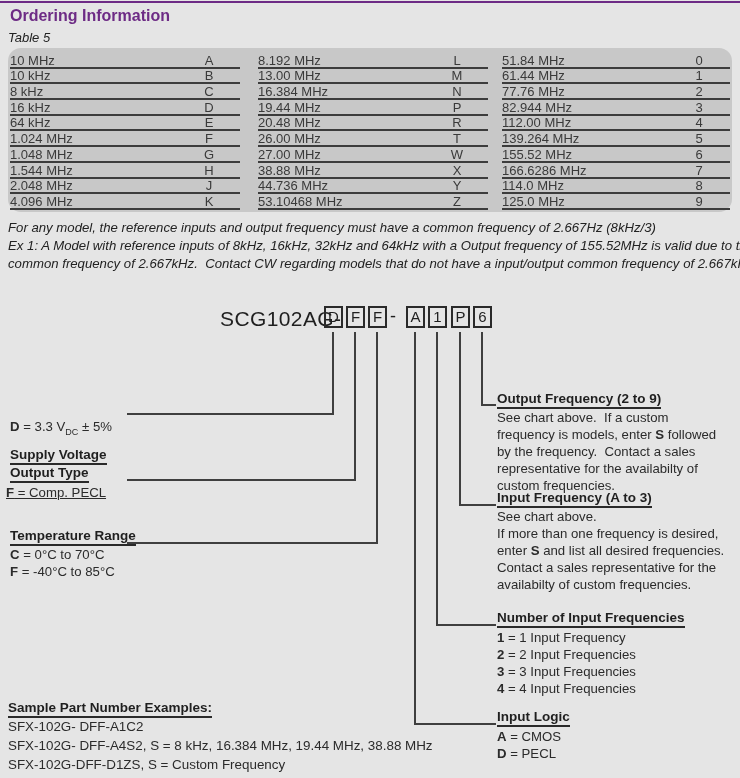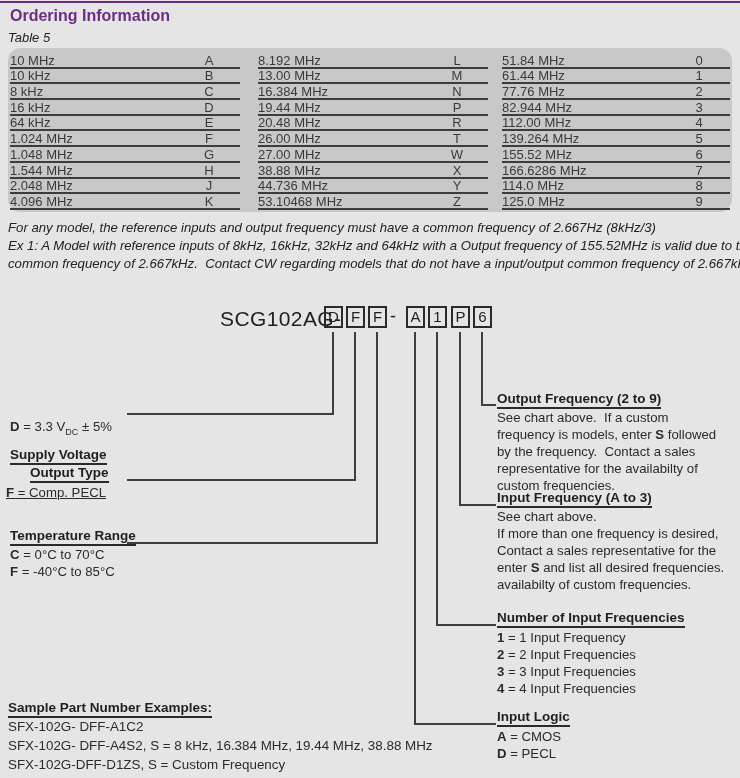--- a/index.html
+++ b/index.html
@@ -138,21 +138,21 @@
   <div class="abs hline" style="left:436px; top:624px; width:60px;"></div>
   <div class="abs hline" style="left:414px; top:723px; width:82px;"></div>
 
   <div class="abs" style="left:10px; top:397px;margin-top:48px;">
     <span class="co-h">Supply Voltage</span>
   </div>
   <div class="abs co-body" style="left:10px; top:418px;">
     <span class="def"><b>D</b><span> = 3.3 V</span><sub class="vsub">DC</sub><span> ± 5%</span></span>
   </div>
 
-  <div class="abs" style="left:10px; top:463px;margin-left:20px;">
+  <div class="abs" style="left:10px; top:463px;">
     <span class="co-h">Output Type</span>
   </div>
   <div class="abs co-body" style="left:6px; top:484px;text-decoration:underline;">
       <div class="def"><b>F</b><span> = Comp. PECL</span></div>
     </div>
 
   <div class="abs" style="left:10px; top:526px;">
     <span class="co-h">Temperature Range</span>
   </div>
   <div class="abs co-body" style="left:10px; top:546px;">
@@ -170,22 +170,22 @@
       <div class="cline"><span>representative for the availabilty of</span></div>
       <div class="cline"><span>custom frequencies.</span></div>
     </div>
 
   <div class="abs" style="left:497px; top:488px;">
     <span class="co-h">Input Frequency (A to 3)</span>
   </div>
   <div class="abs co-body" style="left:497px; top:508px;">
       <div class="cline"><span>See chart above.</span></div>
       <div class="cline"><span>If more than one frequency is desired,</span></div>
+      <div class="cline"><span>enter </span><b>S</b><span> and list all desired frequencies.</span></div>
       <div class="cline"><span>Contact a sales representative for the</span></div>
-      <div class="cline"><span>enter </span><b>S</b><span> and list all desired frequencies.</span></div>
       <div class="cline"><span>availabilty of custom frequencies.</span></div>
     </div>
 
   <div class="abs" style="left:497px; top:608px;">
     <span class="co-h">Number of Input Frequencies</span>
   </div>
   <div class="abs co-body" style="left:497px; top:629px; line-height:17.3px;">
       <div class="def"><b>1</b><span> = 1 Input Frequency</span></div>
       <div class="def"><b>2</b><span> = 2 Input Frequencies</span></div>
       <div class="def"><b>3</b><span> = 3 Input Frequencies</span></div>

